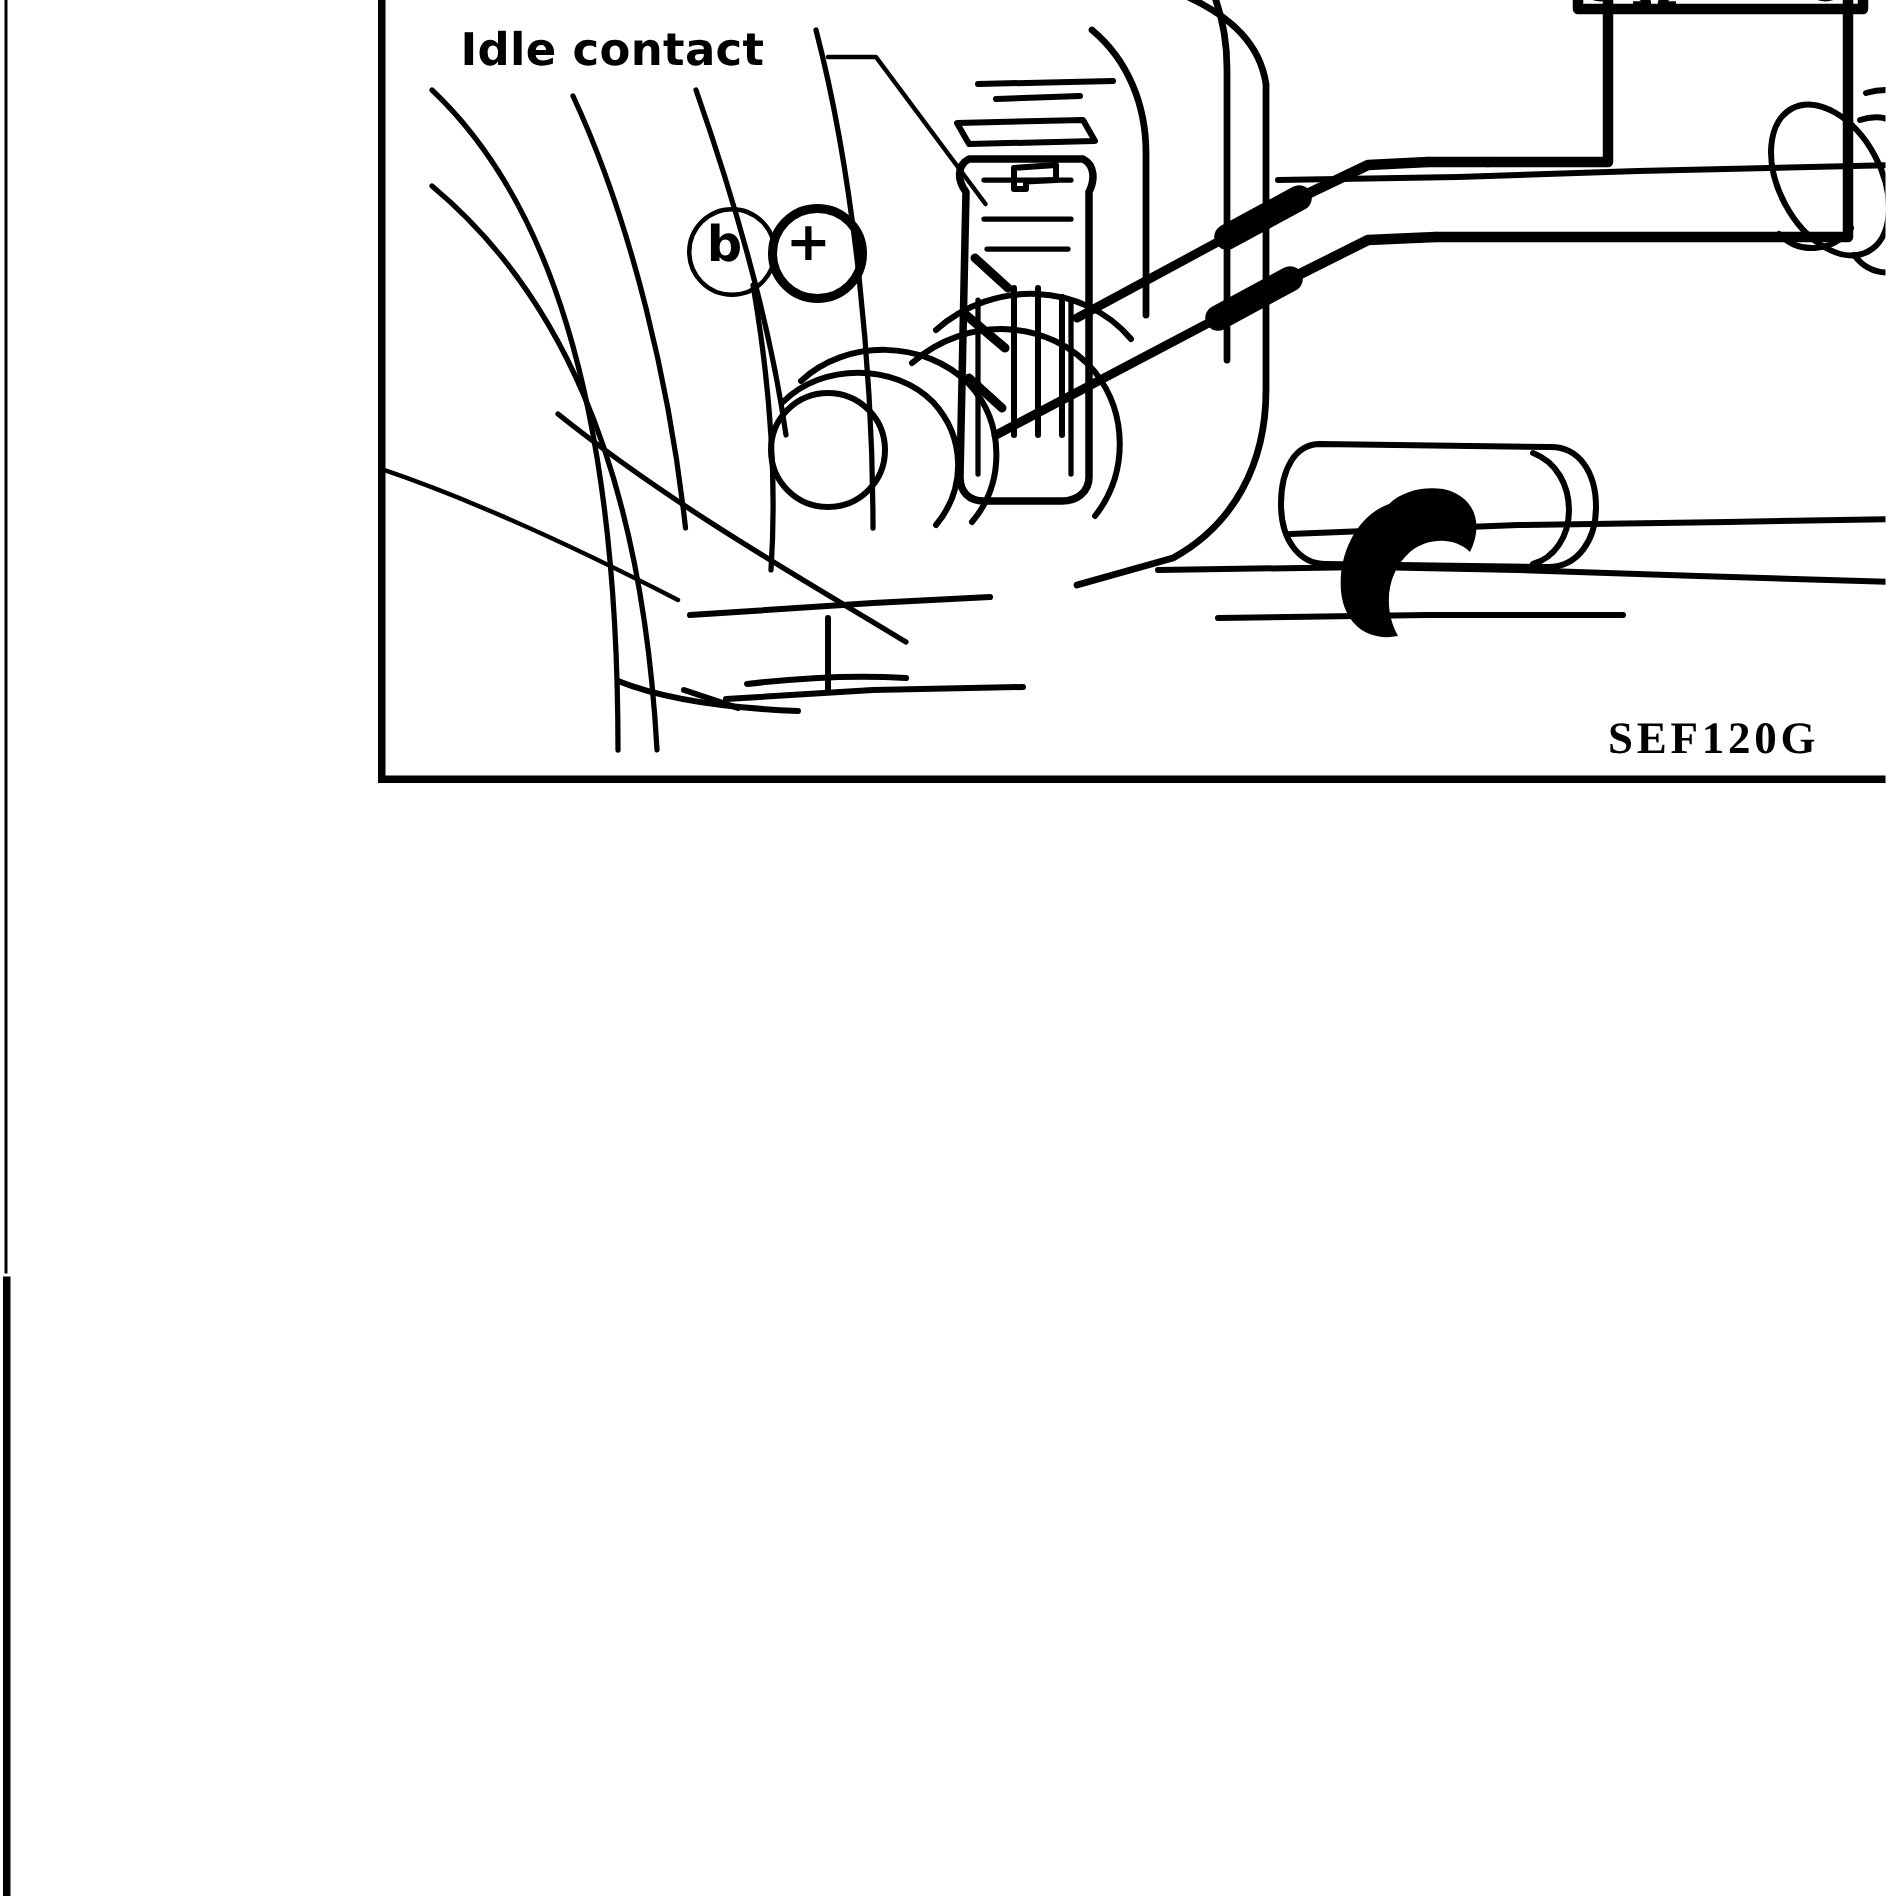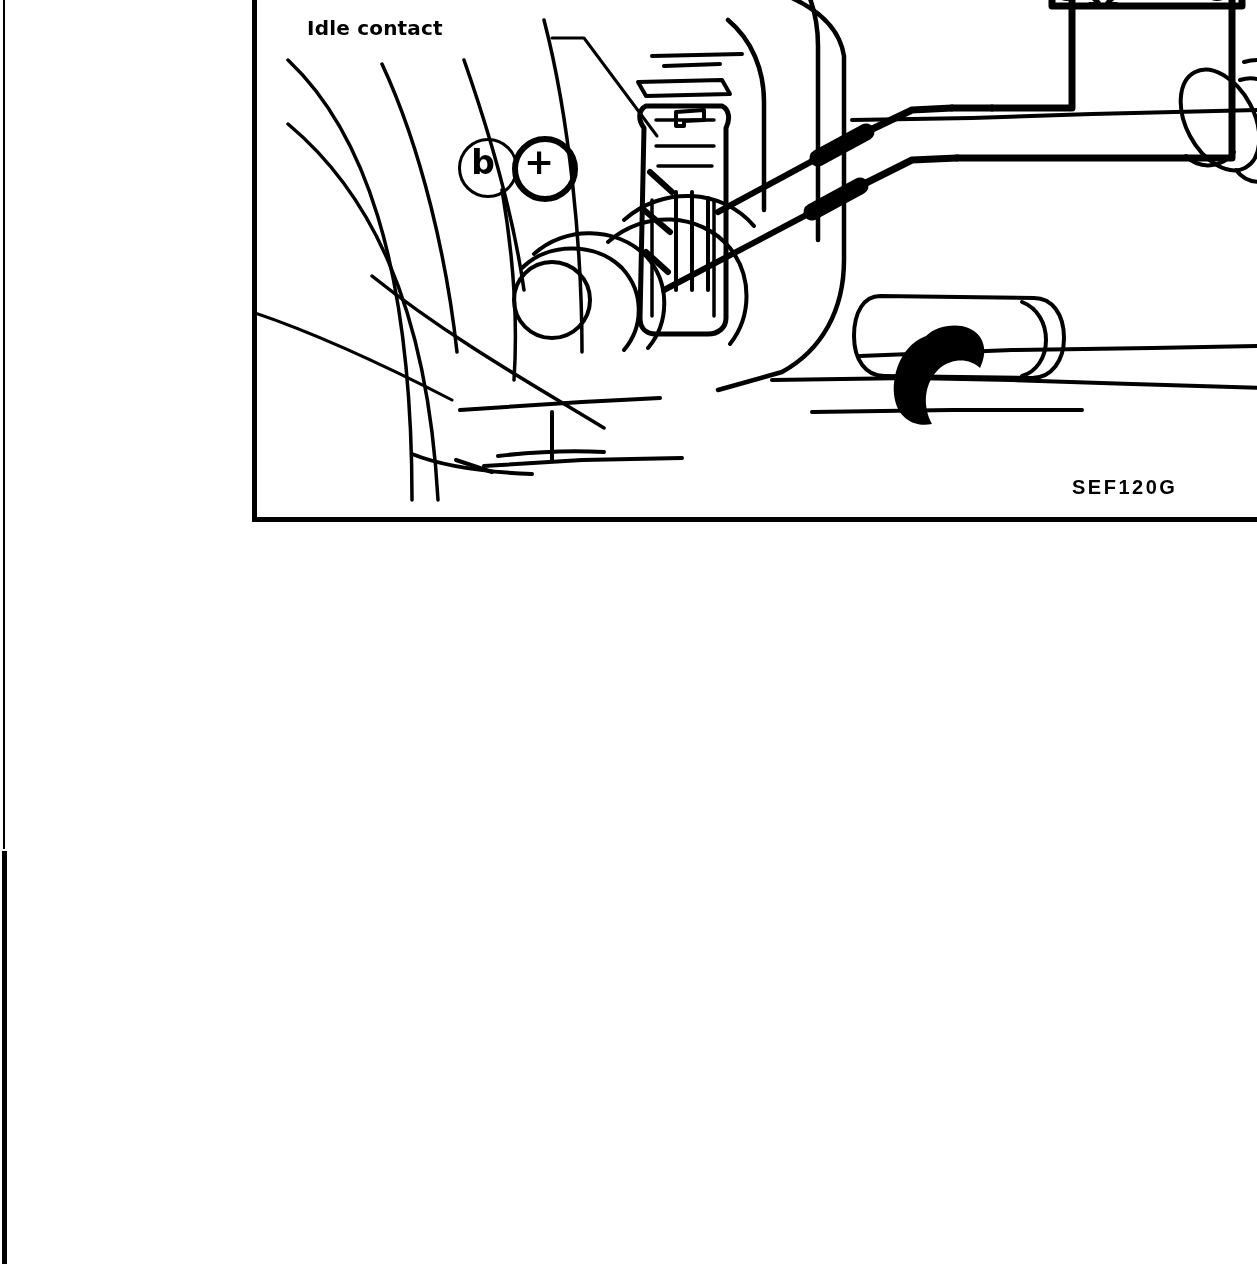--- a/index.html
+++ b/index.html
@@ -63,29 +63,29 @@
     position: absolute;
     font-family: "DejaVu Sans", sans-serif;
     font-weight: bold;
     color: #000000;
     white-space: nowrap;
     letter-spacing: 0.5px;
   }
   #label-idle-contact {
     left: 307px;
     top: 16px;
-    font-size: 20px;
+    font-size: 30px;
     letter-spacing: 0.2px;
   }
   #label-figure-code {
     left: 1072px;
     top: 476px;
-    font-size: 20px;
+    font-size: 30px;
     letter-spacing: 2.5px;
-    font-family: Liberation Sans, sans-serif;
+    font-family: Liberation Serif, serif;
     font-weight: bold;
   }
 
   
   .callout {
     position: absolute;
     font-family: "DejaVu Sans", sans-serif;
     color: #000000;
     text-align: center;
     line-height: 1;

